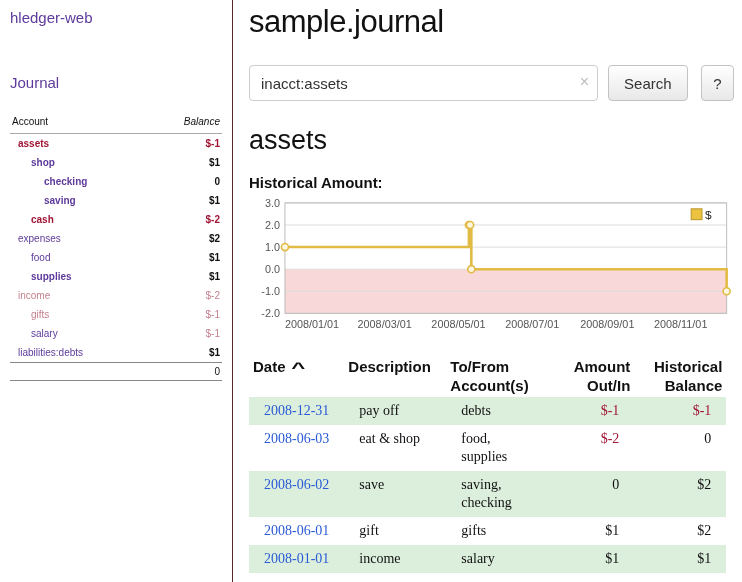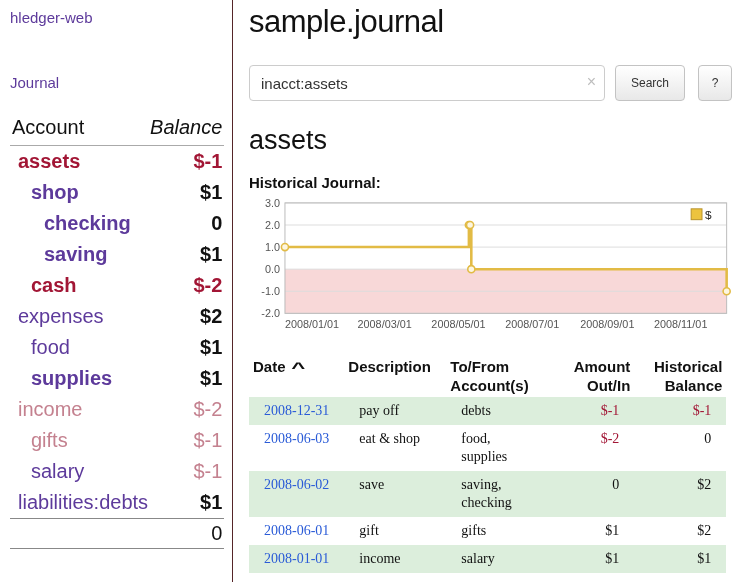--- a/index.html
+++ b/index.html
@@ -12,42 +12,42 @@
   }
   *{box-sizing:border-box;margin:0;padding:0;}
   html,body{background:#fff;}
   body{font-family:"Liberation Sans",sans-serif;color:#111;}
   .app{width:742px;height:582px;display:flex;overflow:hidden;background:#fff;}
 
   
   .sidebar{width:233px;flex:0 0 233px;border-right:1px solid var(--divider);padding:9px 10px 0 10px;}
   .brand{color:var(--purple);font-size:15px;cursor:pointer;}
   .journal-link{color:var(--purple);font-size:15px;margin-top:47px;cursor:pointer;display:inline-block;}
-  table.accounts{width:100%;border-collapse:collapse;margin-top:21px;font-size:20px;}
+  table.accounts{width:100%;border-collapse:collapse;margin-top:21px;font-size:10px;}
   .accounts th{font-weight:400;text-align:left;padding:3px 0 6px 2px;border-bottom:1px solid #aaa;color:#111;}
   .accounts th.bal-h{text-align:right;padding-right:2px;font-style:italic;}
   .accounts td{padding:4px 0;}
   .accounts td.bal{text-align:right;padding-right:2px;white-space:nowrap;}
   .accounts a{text-decoration:none;cursor:pointer;}
   .b{font-weight:700;}
   .tone-link{color:var(--purple);}
   .tone-neg{color:var(--negative);}
   .tone-neg-soft{color:var(--negative-soft);}
   .tone-pos{color:#111;}
   .accounts tfoot td{border-top:1px solid #888;border-bottom:1px solid #888;padding:3px 2px 3px 0;}
 
   
   .content{flex:1;padding:2px 8px 0 16px;overflow:hidden;}
   h1.page-title{font-size:31px;font-weight:400;margin-top:2px;letter-spacing:-0.5px;}
   .search-row{display:flex;align-items:center;margin-top:25px;border-radius:10px;}
   .search-box{position:relative;width:356px;}
   .search-box input{width:100%;height:36px;border:1px solid #ccc;border-radius:4px;font-size:15px;
     padding:0 28px 0 11px;color:#333;font-family:"Liberation Sans",sans-serif;outline:none;}
   .clear-x{position:absolute;right:9px;top:8px;color:#bdbdbd;font-size:16px;line-height:18px;cursor:pointer;}
-  .btn{margin-left:10px;height:36px;padding:0 15px;font-size:12px;border:1px solid #c3c3c3;border-radius:4px;
+  .btn{margin-left:10px;height:36px;padding:0 15px;font-size:15px;border:1px solid #c3c3c3;border-radius:4px;
     background:linear-gradient(#ffffff,#e8e8e8);cursor:pointer;font-family:"Liberation Sans",sans-serif;color:#333;}
   .btn.help{margin-left:13px;width:34px;padding:0;text-align:center;}
   h2.acct-heading{font-size:27px;font-weight:400;margin-top:24px;}
   .chart-label{font-size:15px;font-weight:700;margin-top:18px;}
   .chart-wrap{margin-top:6px;}
 
   
   table.register{border-collapse:collapse;margin-top:14px;font-size:14px;}
   .register th{font-size:15px;font-weight:700;text-align:left;vertical-align:top;padding:2px 4px;line-height:19px;}
   .register th.r,.register td.r{text-align:right;}
@@ -144,21 +144,21 @@
       <div class="search-box">
         <input value="inacct:assets" style="">
         <span class="clear-x">×</span>
       </div>
       <button class="btn">Search</button>
       <button class="btn help">?</button>
     </div>
 
     <h2 class="acct-heading">assets</h2>
 
-    <div class="chart-label">Historical Journal:</div>
+    <div class="chart-label">Historical Amount:</div>
     <div class="chart-wrap" id="chart"><svg viewBox="0 0 492 142" width="486" height="140">
           <rect x="36" y="73.2" width="448" height="44.8" fill="#f8d8d8"></rect>
           <line x1="36" y1="6" x2="484" y2="6" stroke="#dcdcdc" stroke-width="1"></line>
           <text x="31" y="10" text-anchor="end" font-size="11" fill="#555" font-family="Liberation Sans, sans-serif">3.0</text>
           <line x1="36" y1="28.400000000000002" x2="484" y2="28.400000000000002" stroke="#dcdcdc" stroke-width="1"></line>
           <text x="31" y="32.400000000000006" text-anchor="end" font-size="11" fill="#555" font-family="Liberation Sans, sans-serif">2.0</text>
           <line x1="36" y1="50.800000000000004" x2="484" y2="50.800000000000004" stroke="#dcdcdc" stroke-width="1"></line>
           <text x="31" y="54.800000000000004" text-anchor="end" font-size="11" fill="#555" font-family="Liberation Sans, sans-serif">1.0</text>
           <line x1="36" y1="73.2" x2="484" y2="73.2" stroke="#dcdcdc" stroke-width="1"></line>
           <text x="31" y="77.2" text-anchor="end" font-size="11" fill="#555" font-family="Liberation Sans, sans-serif">0.0</text>

